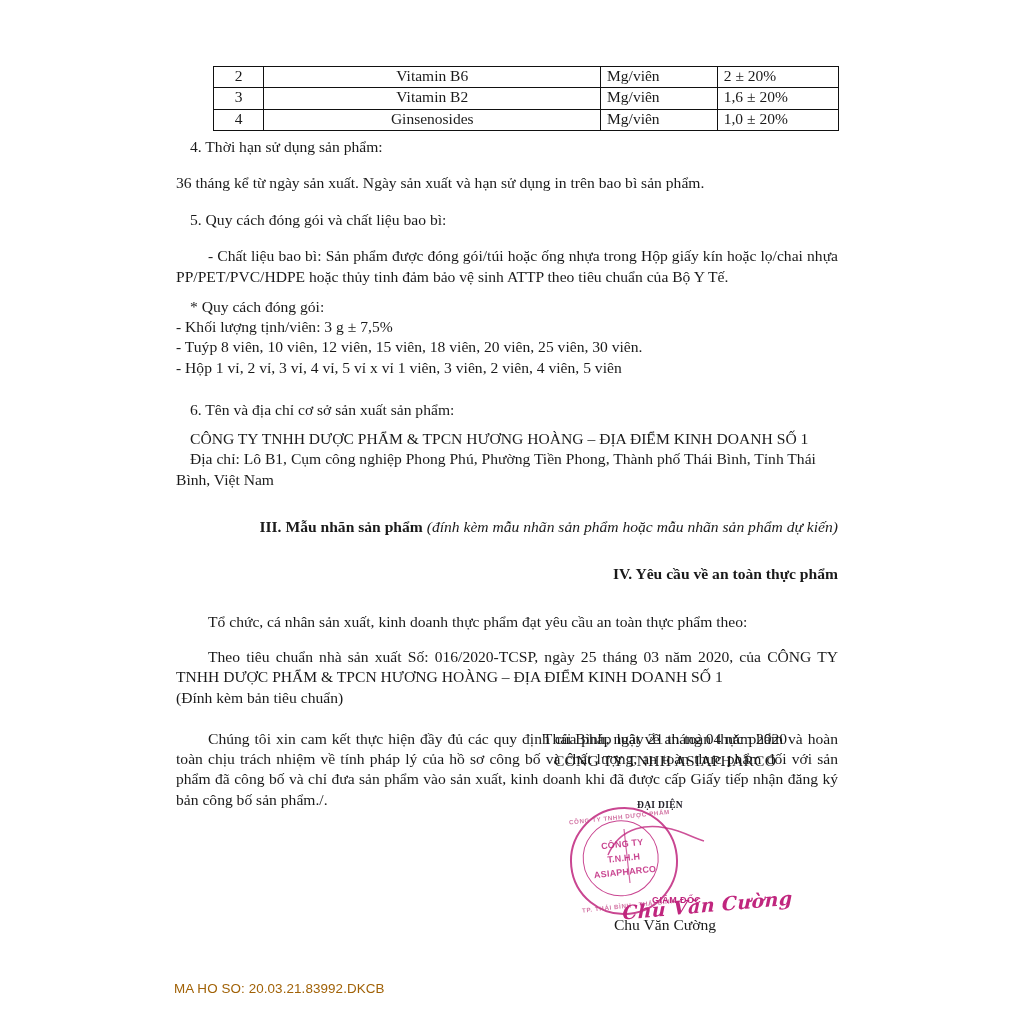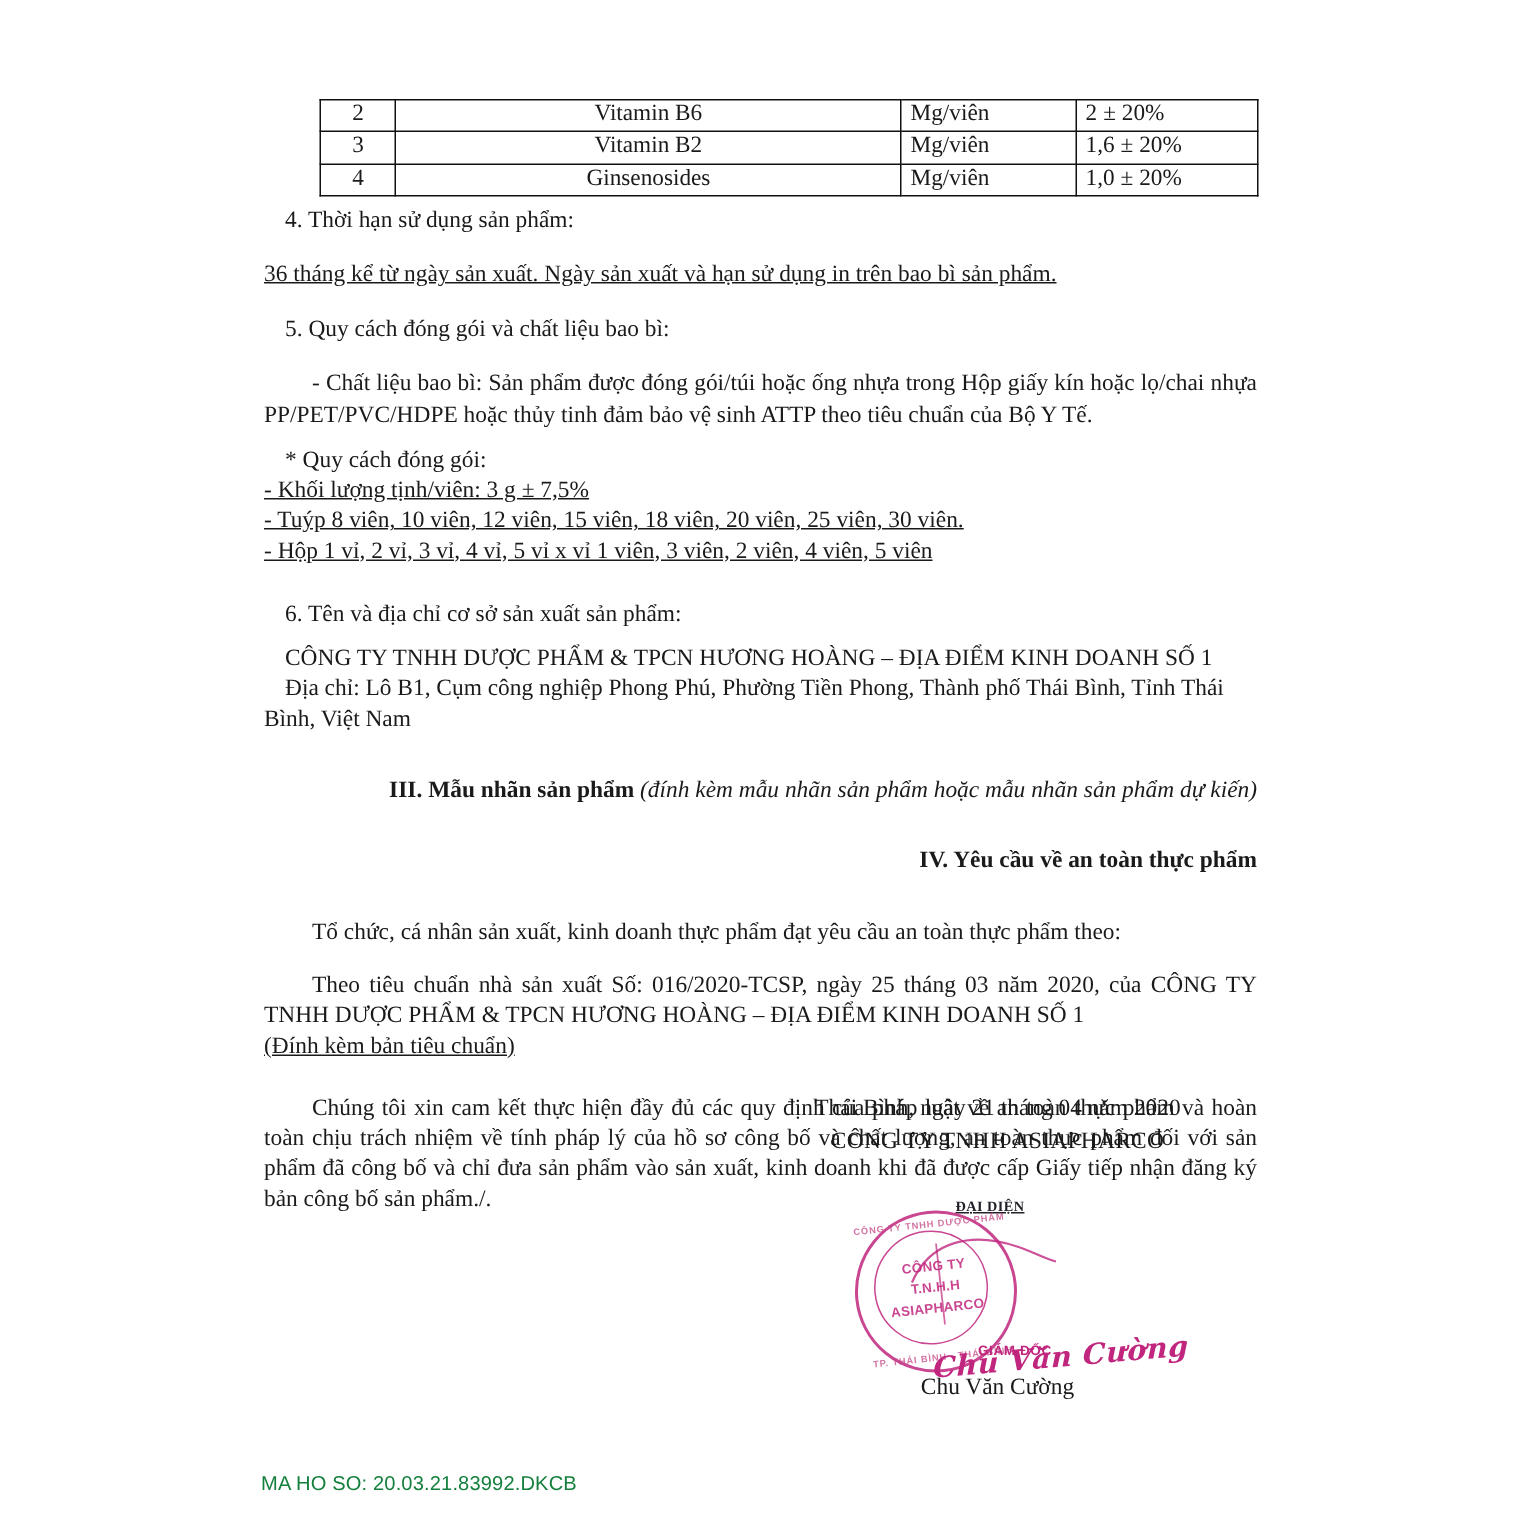--- a/index.html
+++ b/index.html
@@ -56,21 +56,21 @@
     line-height: 1.37;
   }
 
   .para {
     margin: 0;
     text-align: justify;
     text-justify: inter-word;
   }
   .para.indent     { text-indent: 32px; font-family: Liberation Serif, serif; }
   .para.indent-sm  { text-indent: 14px; }
-  .para.noindent   { text-indent: 0; text-decoration: underline; }
+  .para.noindent   { text-indent: 0; }
   .para.nojustify  { text-align: left; }
 
   .gap-sm  { height: 9px; }
   .gap-md  { height: 15px; }
   .gap-lg  { height: 21px; }
   .gap-xl  { height: 26px; }
 
   .heading {
     margin: 0;
     font-weight: bold;
@@ -106,21 +106,20 @@
   }
 
   #rep-label {
     position: absolute;
     left: 77px;
     top: 5px;
     font-size: 9.5px;
     font-weight: bold;
     color: #23202a;
     letter-spacing: 0.3px;
-    text-decoration: underline;
   }
 
   #seal-stamp {
     position: absolute;
     left: 10px;
     top: 12px;
     width: 104px;
     height: 104px;
     border-radius: 50%;
     border: 2.6px solid #c0267e;
@@ -207,21 +206,21 @@
     font-size: 15.6px;
   }
 
   
   #footer-code {
     position: absolute;
     left: 174px;
     top: 981px;
     font-family: "Liberation Sans", sans-serif;
     font-size: 13.4px;
-    color: #15803d;
+    color: #a16207;
     letter-spacing: 0.1px;
   }
 </style>
 </head>
 <body>
 
 <div id="page">
 
   <table id="ingredients-table">
     <tbody>

